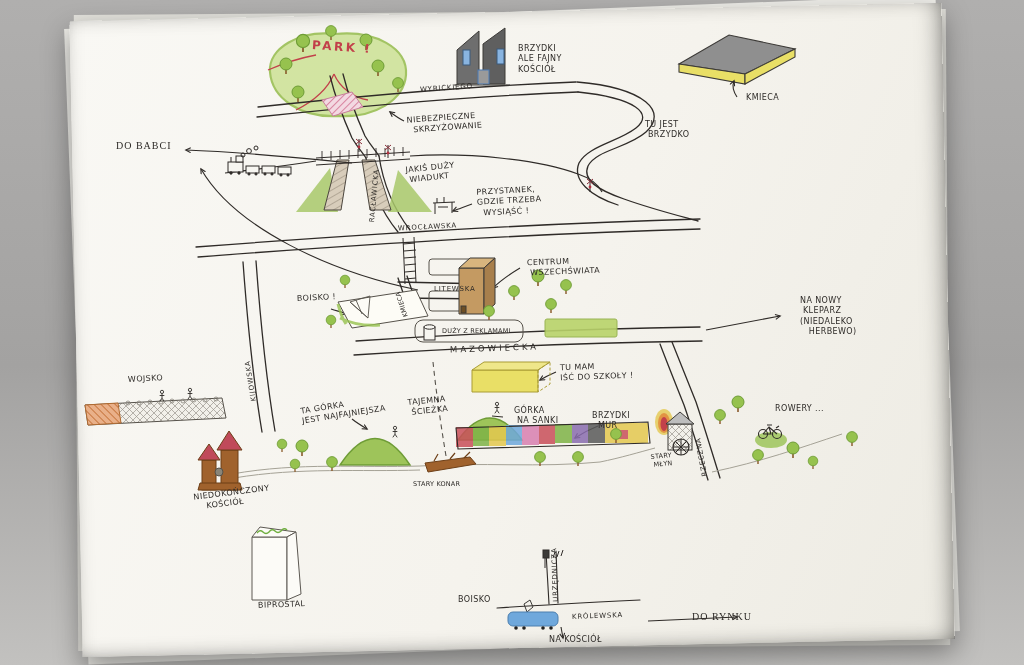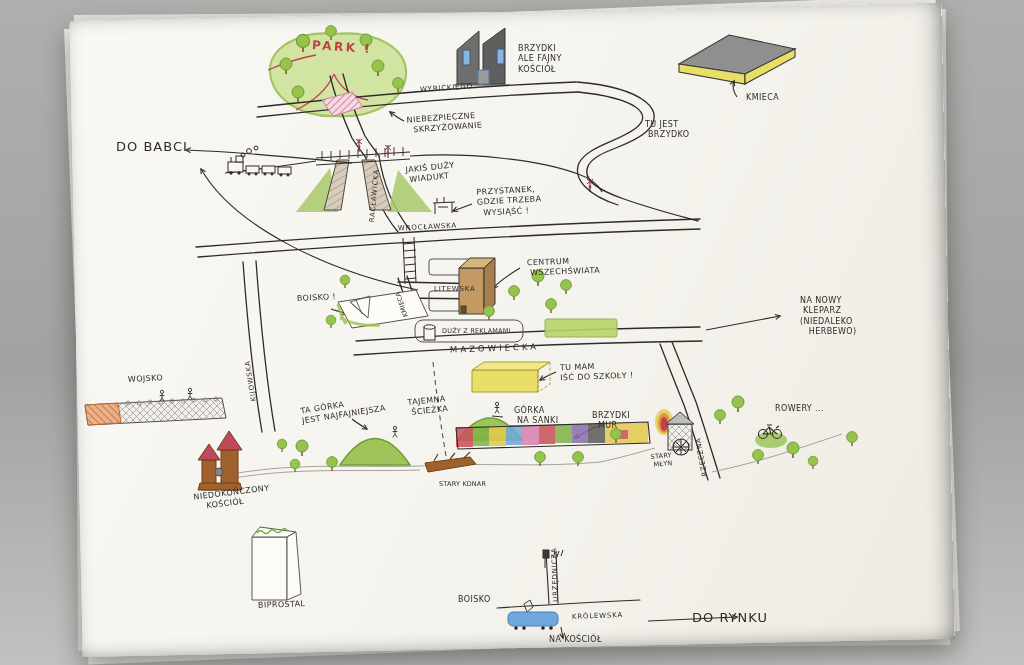--- a/index.html
+++ b/index.html
@@ -15,21 +15,21 @@
     box-shadow:0 12px 28px rgba(0,0,0,.40),
       inset -16px 0 24px -16px rgba(0,0,0,.50),
       inset 0 -12px 20px -14px rgba(0,0,0,.30),
       inset 12px 0 20px -16px rgba(0,0,0,.16),
       inset 0 14px 20px -16px rgba(0,0,0,.14);}
   svg.mapart{position:absolute;left:0;top:0;}
   .lbl{position:absolute;font-size:8px;line-height:1.3;color:#2e2b28;
     white-space:pre;letter-spacing:.4px;font-weight:500;}
   .lbl.red{color:#c2404a;font-size:12px;letter-spacing:2.5px;font-weight:700;}
   .lbl.street{font-size:7px;letter-spacing:.8px;}
-  .lbl.big{font-size:13px;letter-spacing:1px;}
+  .lbl.big{font-size:10px;letter-spacing:1px;font-family:Liberation Serif, serif;}
   .lbl.tiny{font-size:6.5px;letter-spacing:.2px;}
   .lbl.spread{font-size:8.5px;letter-spacing:3px;}
   .vert{transform-origin:0 0;}
 </style>
 </head>
 <body>
 
 <div id="scene">
   <div class="sheet s2"></div>
   <div class="sheet s3"></div>
@@ -410,20 +410,20 @@
   <div class="lbl" style="left:514px;top:406px">GÓRKA
  NA SANKI</div>
   <div class="lbl" style="left:592px;top:411px">BRZYDKI
   MUR</div>
   <div class="lbl tiny" style="left:651px;top:452px;transform:rotate(-5deg)">STARY
  MŁYN</div>
   <div class="lbl street vert" style="left:701px;top:477px;transform:rotate(-100deg)">RZECZNA</div>
   <div class="lbl" style="left:775px;top:404px">ROWERY ...</div>
   <div class="lbl" style="left:194px;top:488px;transform:rotate(-7deg)">NIEDOKOŃCZONY
     KOŚCIÓŁ</div>
-  <div class="lbl tiny" style="left:439px;top:480px">STARY KONAR</div>
+  <div class="lbl tiny" style="left:413px;top:480px">STARY KONAR</div>
   <div class="lbl" style="left:258px;top:600px;transform:rotate(-2deg)">BIPROSTAL</div>
   <div class="lbl" style="left:458px;top:595px">BOISKO</div>
   <div class="lbl street vert" style="left:552px;top:602px;transform:rotate(-92deg)">URZĘDNICZA</div>
   <div class="lbl street" style="left:572px;top:612px;transform:rotate(-2deg)">KRÓLEWSKA</div>
   <div class="lbl big" style="left:692px;top:610px">DO RYNKU</div>
   <div class="lbl" style="left:549px;top:635px">NA KOŚCIÓŁ</div>
 </div>
 
 </body></html>

